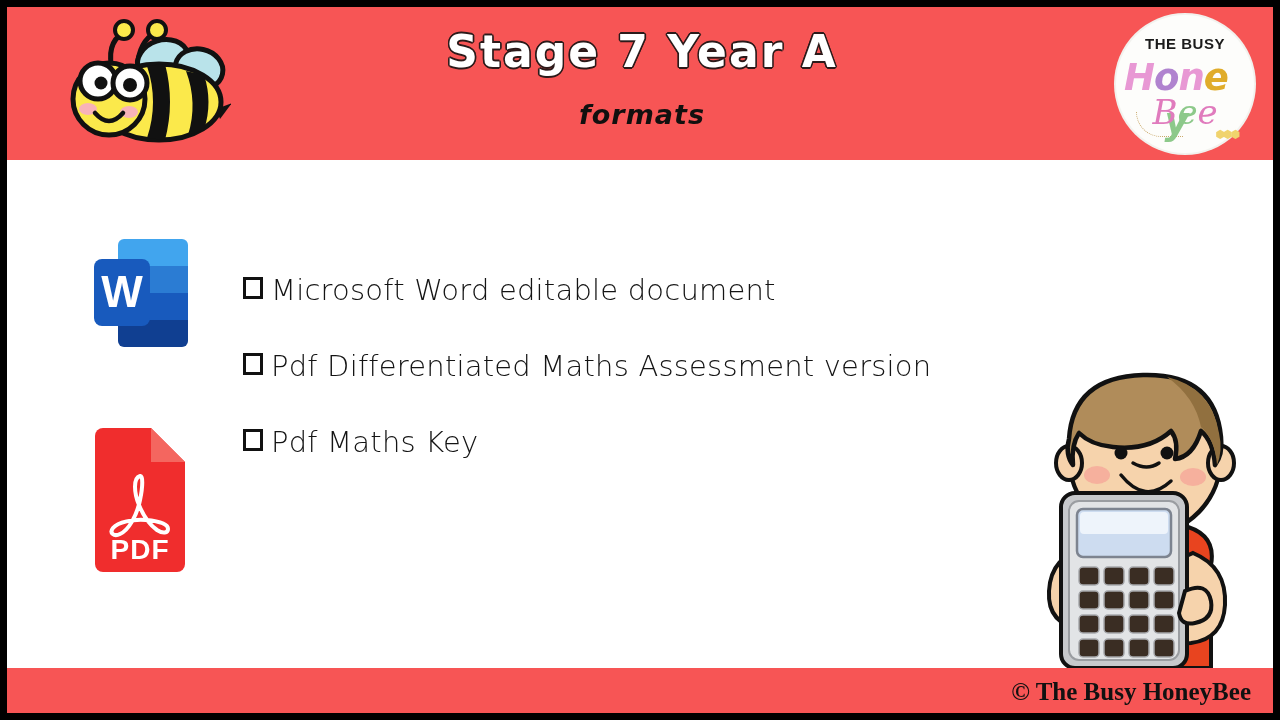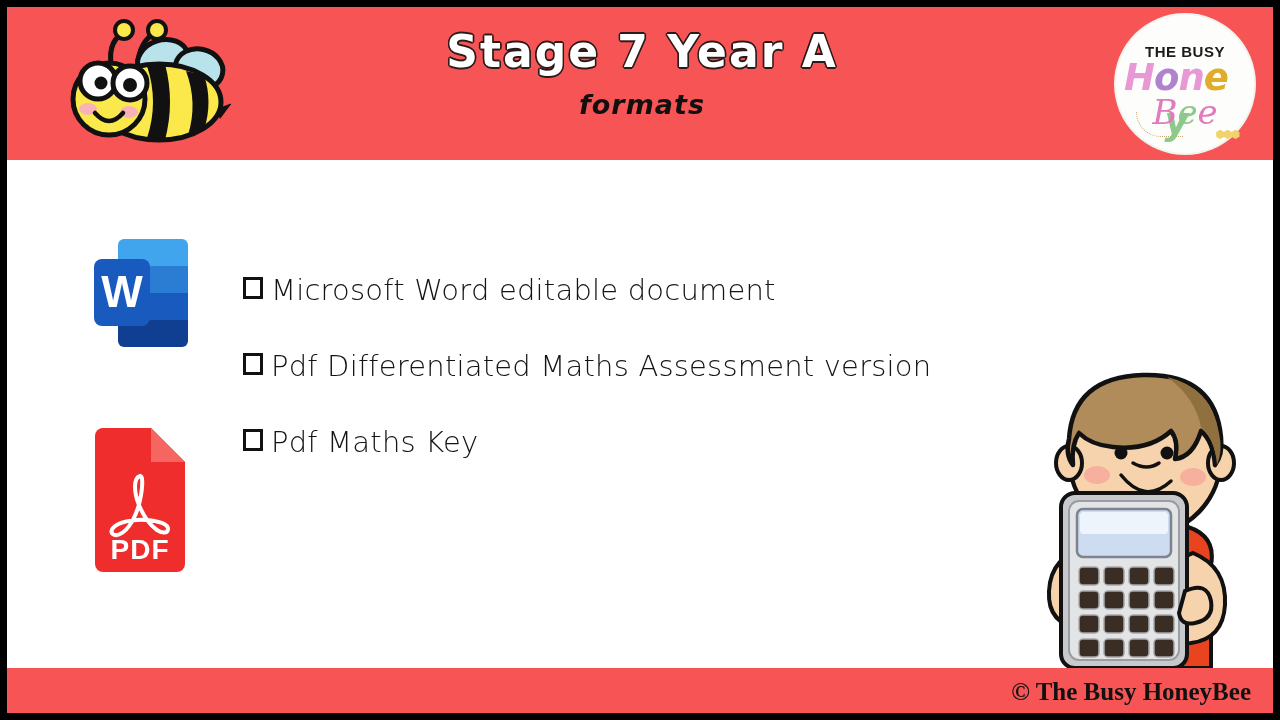--- a/index.html
+++ b/index.html
@@ -64,21 +64,21 @@
        1.2px -1.2px 0 #2b1a1a, -1.2px -1.2px 0 #2b1a1a;
   }
 
   .sub-title {
     font-family: "DejaVu Sans", sans-serif;
     font-size: 27px;
     font-style: italic;
     font-weight: bold;
     color: #12100f;
     letter-spacing: 1px;
-    margin-top: 6px;
+    margin-top: 16px;
   }
 
   
   .bee { position: absolute; left: 44px; top: 10px; }
 
   
   .logo {
     position: absolute;
     left: 1109px;
     top: 8px;
@@ -88,21 +88,21 @@
   .logo-disc {
     position: absolute;
     left: 0; top: 0;
     width: 138px; height: 138px;
     border-radius: 50%;
     background: #fdfdfb;
     box-shadow: 0 0 0 2px #f2f2ee;
   }
   .logo-the-busy {
     position: absolute;
-    top: 28px; left: 0; width: 138px;
+    top: 20px; left: 0; width: 138px;
     text-align: center;
     font-family: "Liberation Sans", sans-serif;
     font-weight: bold;
     font-size: 15px;
     letter-spacing: 0.5px;
     color: #1b1b1b;
   }
   .logo-honey {
     position: absolute;
     top: 41px; left: 0; width: 120px;

